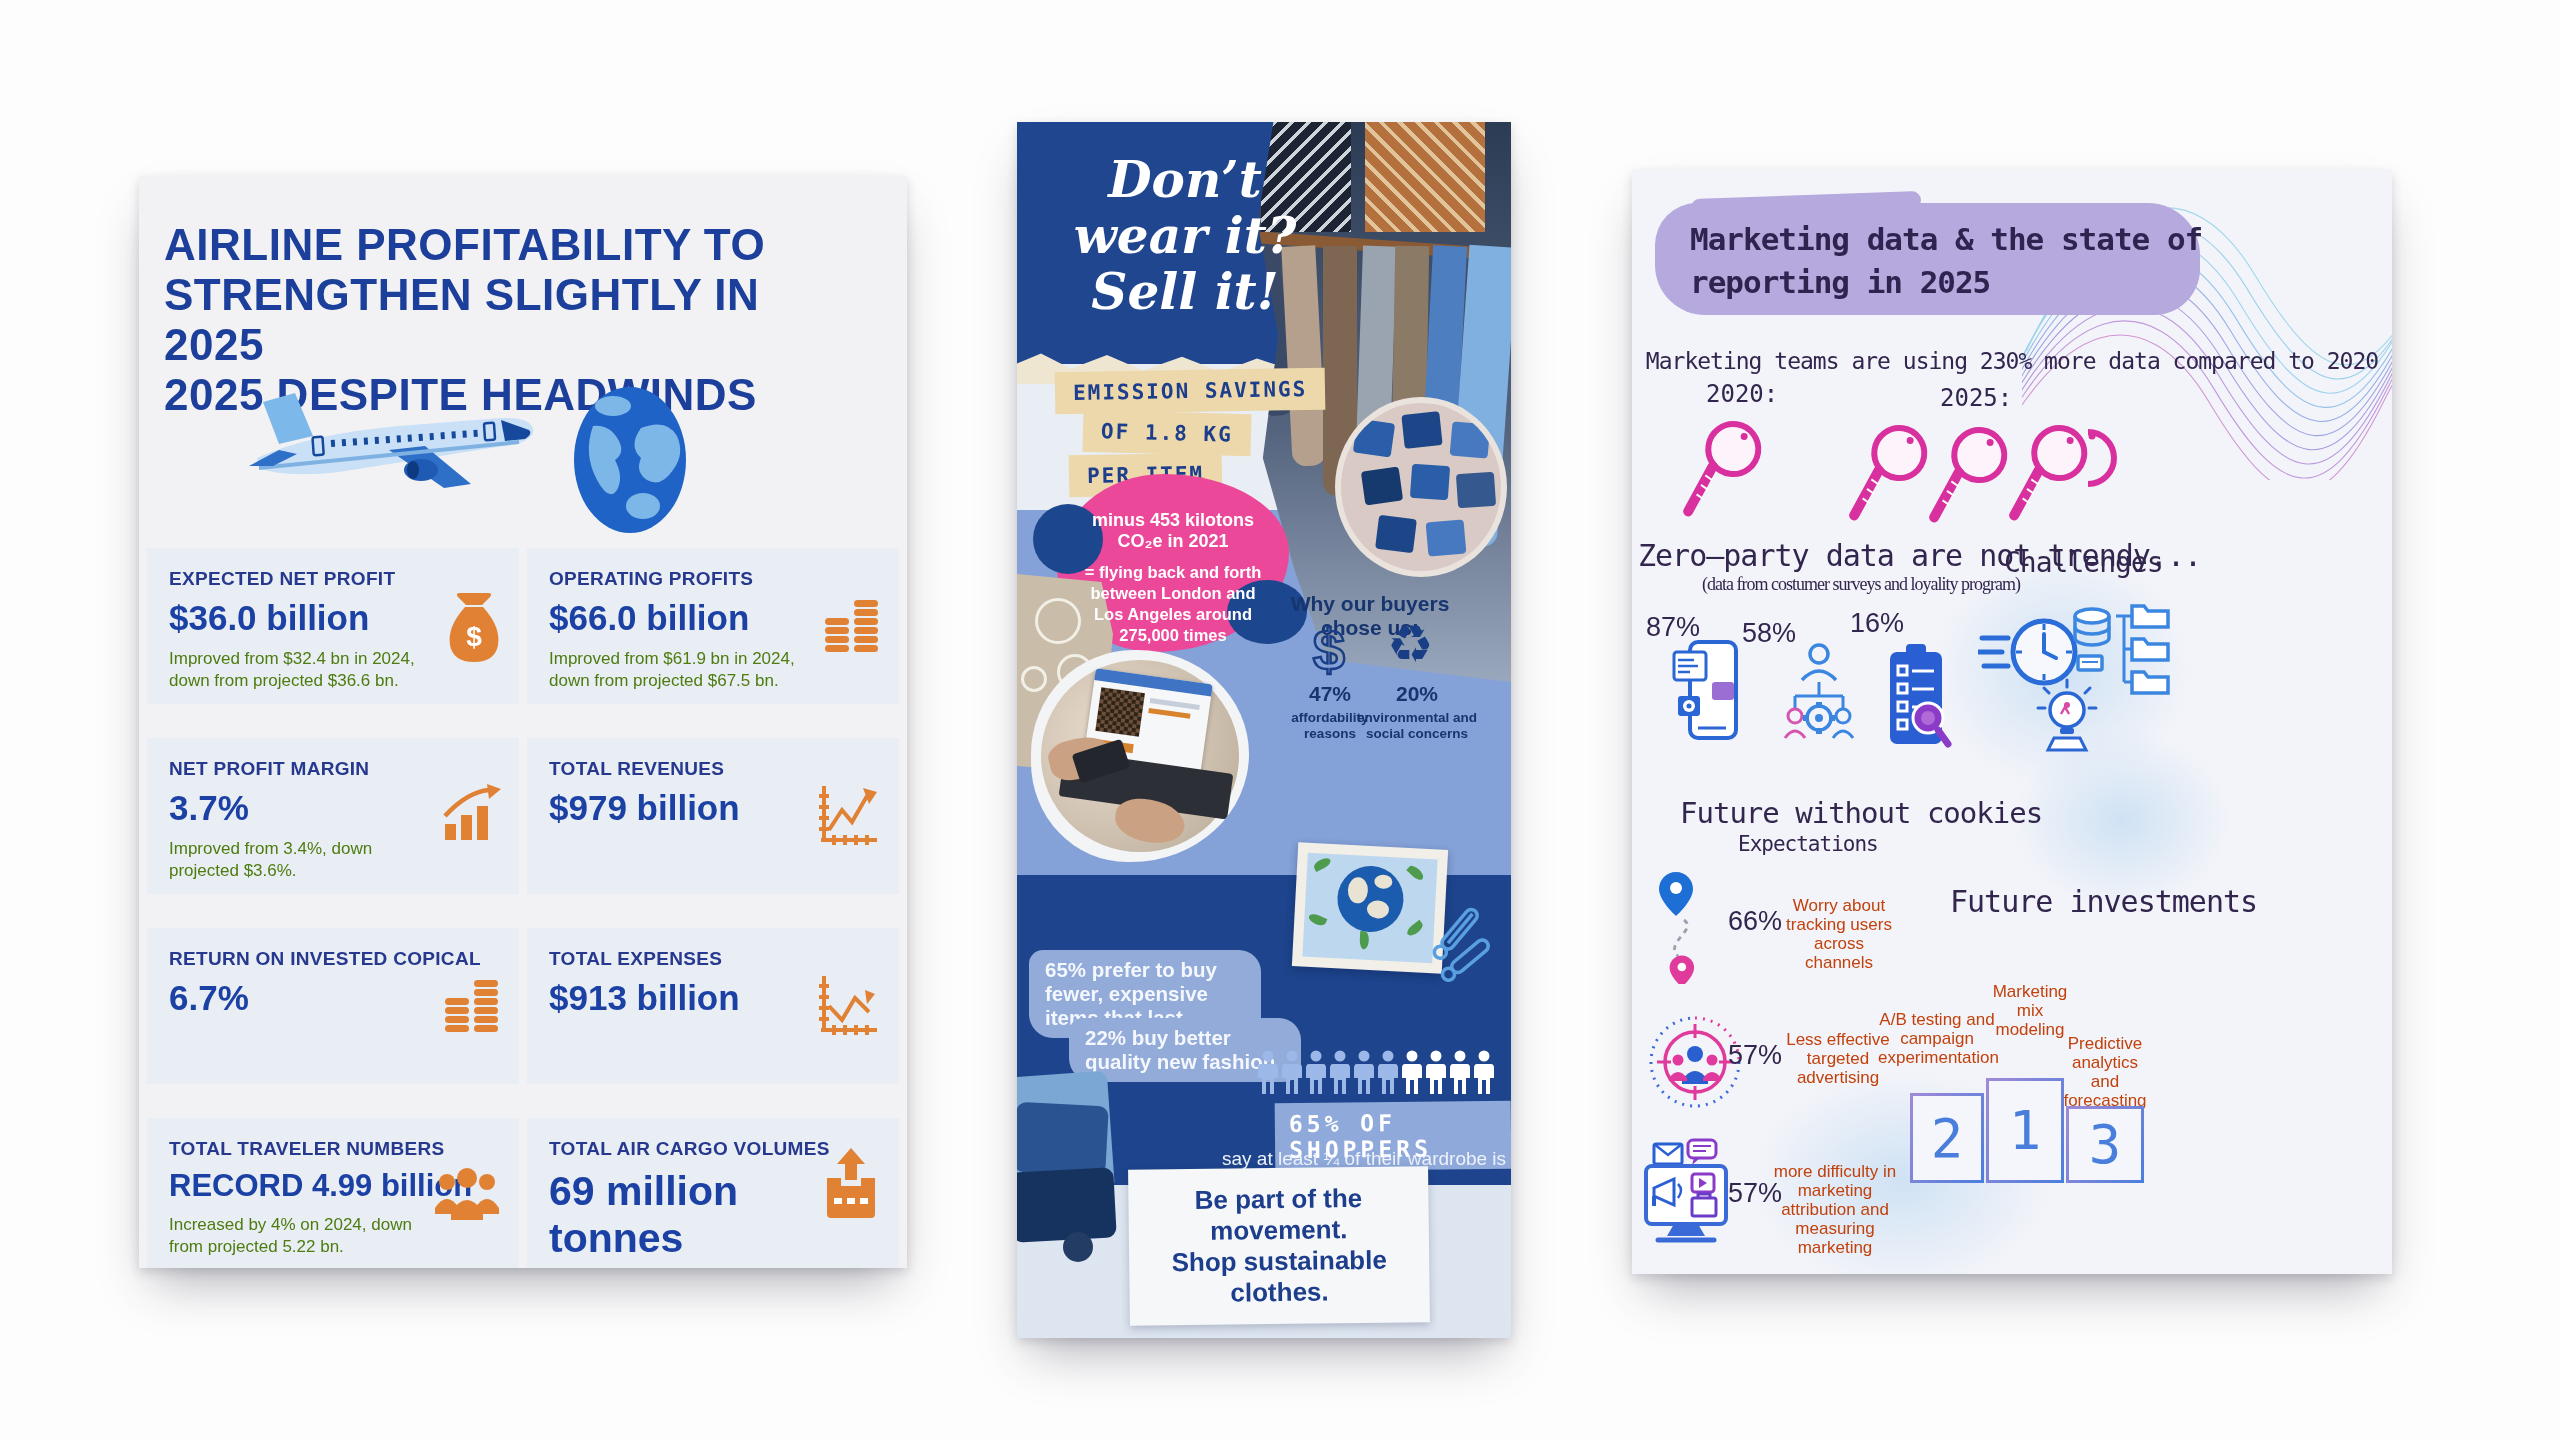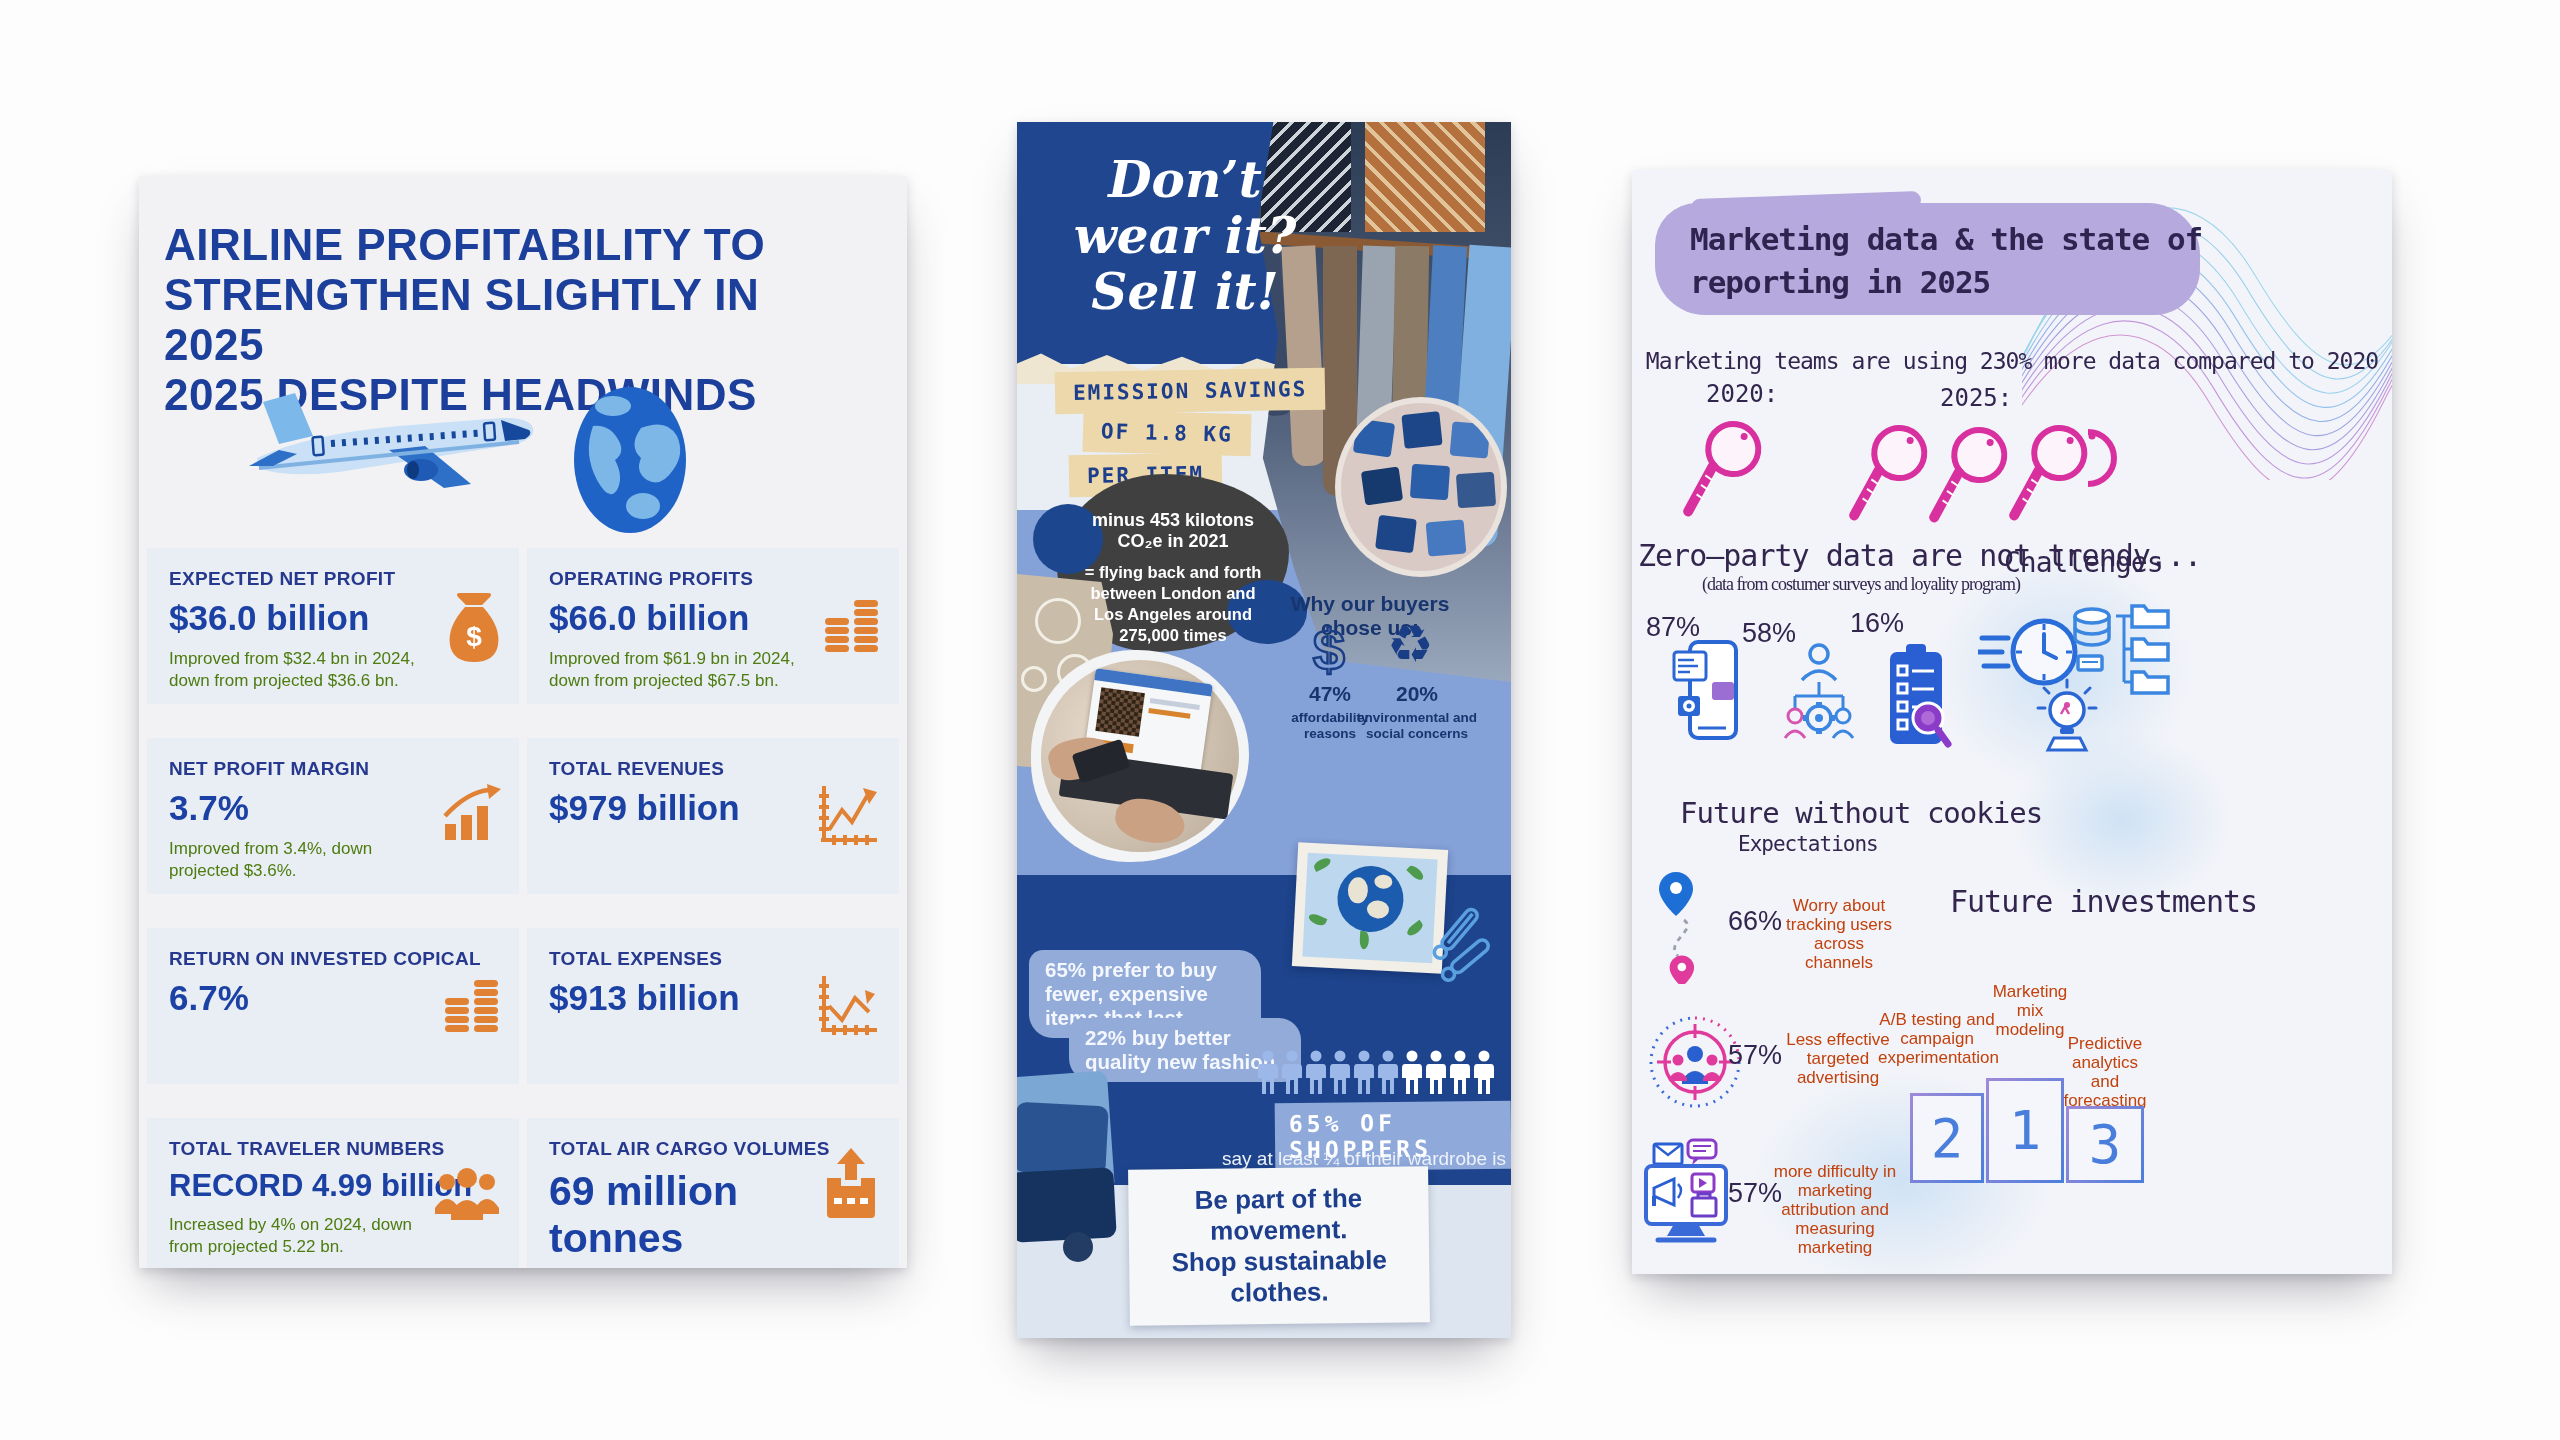--- a/index.html
+++ b/index.html
@@ -44,21 +44,21 @@
              clip-path:polygon(10% 0,100% 0,100% 100%,30% 96%,18% 80%,6% 60%,12% 38%,4% 18%); }
   .f-rackbar { position:absolute; left:10px; top:118px; width:250px; height:12px; background:#8a5a34;
                border-radius:6px; transform:rotate(4deg); }
   .f-cloth { position:absolute; top:124px; width:34px; height:170px; border-radius:0 0 14px 14px; }
   .f-pat   { position:absolute; top:0; width:90px; height:110px; }
   .f-circle{ position:absolute; right:4px; top:275px; width:172px; height:180px; border-radius:50%;
              background:#d9cac5; overflow:hidden; border:6px solid #e9e2dd; }
   .f-sq    { position:absolute; width:38px; height:34px; border-radius:4px; }
   .f-tape  { position:absolute; background:#ecd8aa; color:#1d3e8c; font-family:"DejaVu Sans Mono", monospace;
              font-weight:bold; font-size:21px; letter-spacing:2px; padding:9px 18px; }
-  .f-blob  { position:absolute; left:40px; top:352px; width:232px; height:178px; background:#404040;
+  .f-blob  { position:absolute; left:40px; top:352px; width:232px; height:178px; background:#ec4899;
              border-radius:46% 54% 58% 42% / 52% 44% 56% 48%; color:#fff; text-align:center;
              padding:36px 20px 0 20px; }
   .f-blob:before { content:""; position:absolute; left:-24px; top:30px; width:70px; height:70px;
              background:#1c468e; border-radius:50%; }
   .f-blob:after  { content:""; position:absolute; right:-18px; bottom:8px; width:80px; height:64px;
              background:#1c468e; border-radius:50%; }
   .f-blob-l1 { position:relative; z-index:2; font-size:18px; font-weight:bold; }
   .f-blob-l2 { position:relative; z-index:2; font-size:16.5px; font-weight:bold; margin-top:10px; line-height:21px; }
   .f-paper { position:absolute; left:0px; top:452px; width:96px; height:200px; background:#c9bca9;
              clip-path:polygon(0 0,88% 4%,100% 30%,92% 70%,100% 100%,0 96%); }

